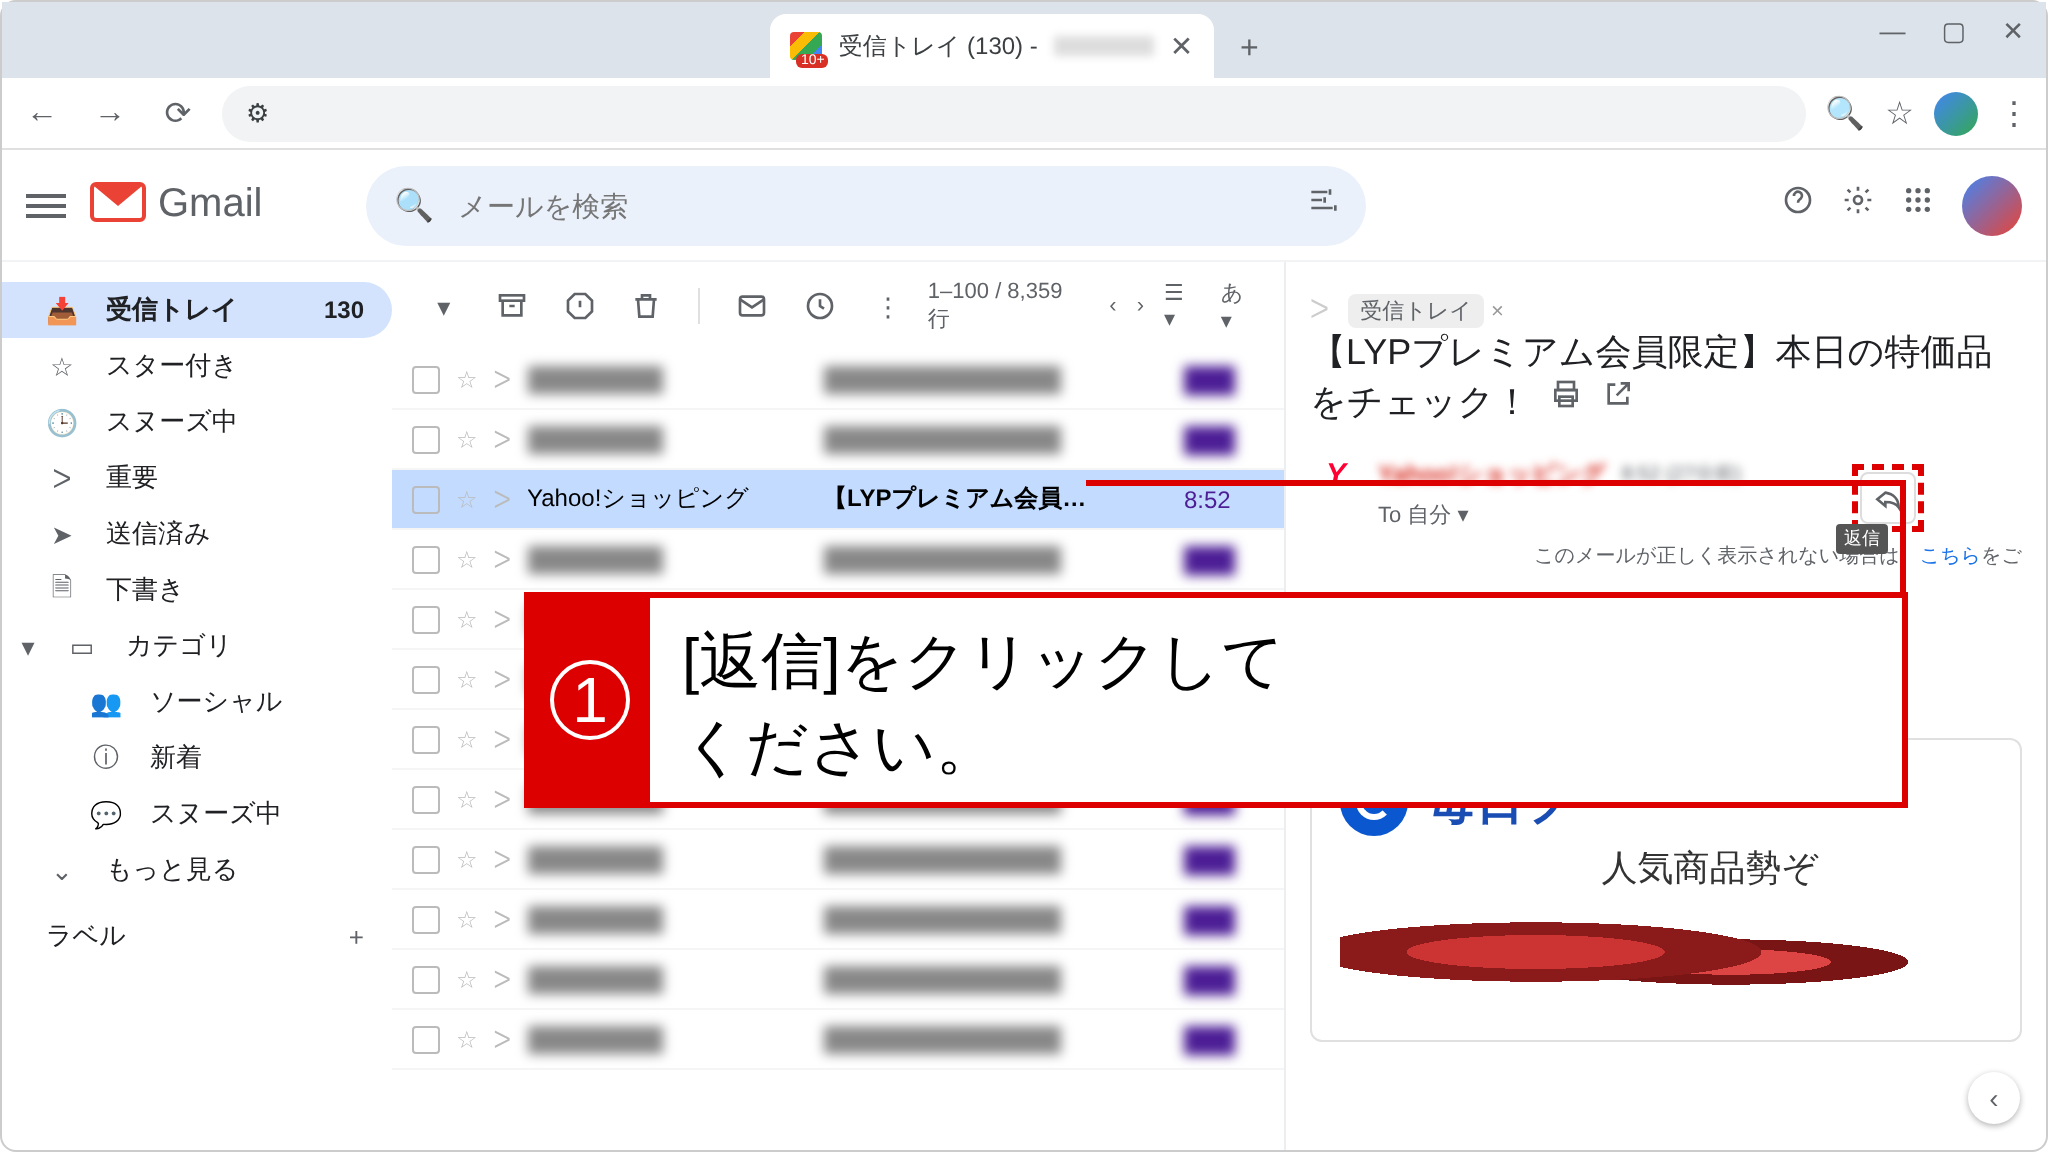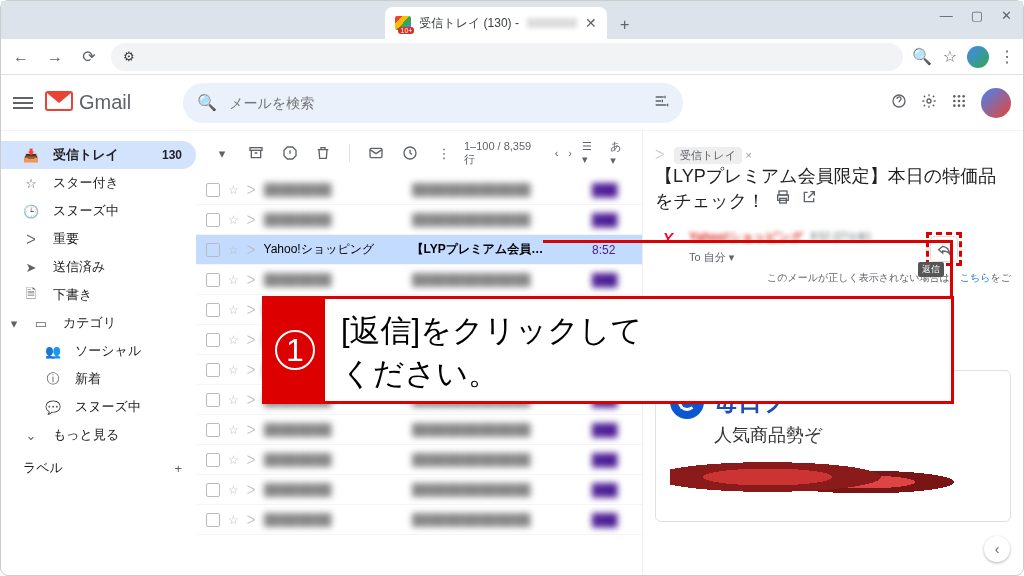--- a/index.html
+++ b/index.html
@@ -73,21 +73,21 @@
 .read-from { display:flex; align-items:center; gap:8px; margin-top:10px; font-size:12px; }
 .read-from .yicon { width:26px; height:26px; background:#fff; border-radius:50%; color:#ff0033; font-weight:bold; display:flex; align-items:center; justify-content:center; font-size:15px; font-style:italic; }
 .read-from .from-name { color:#d93025; font-weight:600; filter:blur(2px); }
 .read-from .from-meta { color:#5f6368; filter:blur(2px); font-size:10px; }
 .read-to { font-size:11px; color:#5f6368; margin-left:34px; }
 .read-warn { font-size:10px; color:#5f6368; text-align:right; margin-top:6px; }
 .read-warn a{ color:#1a73e8; text-decoration:none;font-family:Liberation Serif, serif; }
 .read-brand { margin:16px 0 0 34px; color:#ff0033; font-size:16px; font-weight:bold; }
 .read-brand .sub { font-size:9px; color:#888; font-weight:normal; }
 .read-brand .shop { color:#5f6368; font-size:14px; font-weight:normal; margin-left:4px; }
-.ad-card { margin-top:40px; border:1px solid #e0e0e0; border-radius:6px; padding:14px; }
+.ad-card { margin-top:40px; border:1px solid #e0e0e0; border-radius:6px; padding:14px;text-align:center; }
 .ad-title { display:flex; align-items:center; gap:10px; font-size:24px; font-weight:bold; color:#1a4db3; }
 .ad-title .ad-icon { width:34px; height:34px; border-radius:50%; background:#0b57d0; position:relative; }
 .ad-title .ad-icon::after{content:'';position:absolute;inset:8px;border:3px solid #fff;border-right-color:transparent;border-radius:50%;}
 .ad-sub { font-size:18px; color:#333; margin-top:4px; margin-left:44px; }
 .ad-img { margin-top:10px; height:50px; background:radial-gradient(ellipse at 30% 40%, #c33 0 20%, #8b1a1a 20% 35%, transparent 35%), radial-gradient(ellipse at 60% 50%, #d44 0 18%, #7a1515 18% 32%, transparent 32%); border-radius:4px; }
 
 
 .reply-highlight { position:absolute; top:232px; right:62px; width:36px; height:34px; border:3px dashed #d00; }
 .reply-btn { position:absolute; top:236px; right:66px; width:28px; height:26px; background:#fff; border:1px solid #ddd; border-radius:4px; display:flex; align-items:center; justify-content:center; color:#5f6368; cursor:pointer; }
 .reply-label { position:absolute; top:262px; right:80px; font-size:9px; background:#555; color:#fff; padding:1px 4px; border-radius:2px; }

